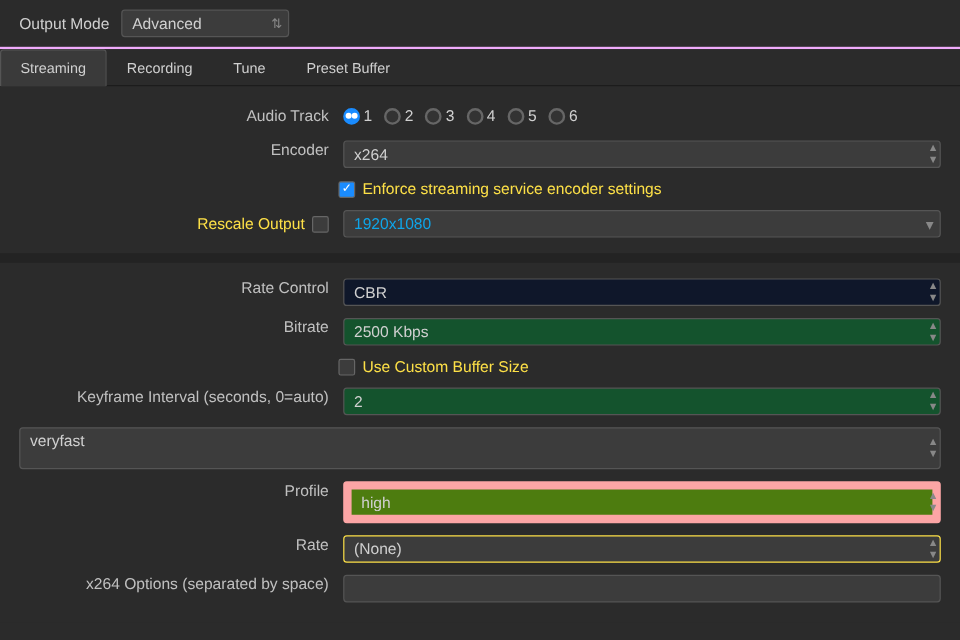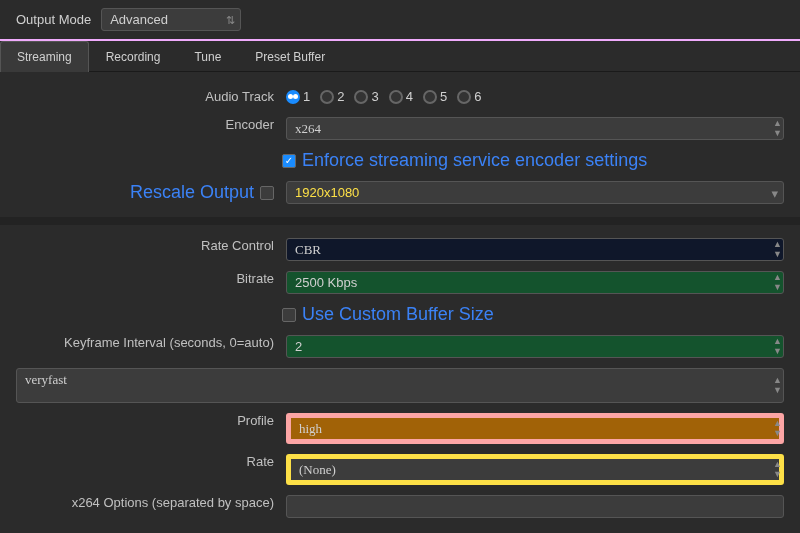--- a/index.html
+++ b/index.html
@@ -153,22 +153,22 @@
     }
     .checkbox-box.unchecked {
       background: #3c3c3c;
     }
     .checkbox-box .checkmark {
       color: white;
       font-size: 10px;
       line-height: 1;
     }
     .checkbox-label {
-      color: #3b82f6;
-      font-size: 18px;
+      color: #fde047;
+      font-size: 13px;
     }
 
     
     .rescale-row {
       display: flex;
       align-items: center;
       padding: 5px 16px;
     }
     .rescale-label-area {
       text-align: right;
@@ -181,21 +181,21 @@
     }
     .rescale-select-area {
       flex: 1;
       display: flex;
       position: relative;
     }
     .rescale-select {
       flex: 1;
       background: #3c3c3c;
       border: 1px solid #555;
-      color: #fde047;
+      color: #0ea5e9;
       padding: 3px 24px 3px 8px;
       border-radius: 3px;
       font-size: 13px;
       appearance: none;
       -webkit-appearance: none;
     }
     .rescale-select-area::after {
       content: '▾';
       position: absolute;
       right: 6px;
@@ -232,21 +232,20 @@
     .form-value select {
       width: 100%;
       background: #3c3c3c;
       border: 1px solid #555;
       color: #d0d0d0;
       padding: 3px 8px;
       border-radius: 3px;
       font-size: 13px;
       outline: none;
       appearance: none;
-      font-family: Liberation Serif, serif;
       -webkit-appearance: none;
     }
     .arrows-right {
       position: absolute;
       right: 2px;
       top: 0;
       height: 100%;
       display: flex;
       flex-direction: column;
       justify-content: center;
@@ -406,36 +405,36 @@
       <div class="arrows-right">
         <span>▲</span>
         <span>▼</span>
       </div>
     </div>
   </div>
 
   <div class="form-row">
     <div class="form-label">Profile</div>
     <div class="form-value">
-      <select style="width:100%;background:#a16207;border:5px solid #fca5a5;color:#d0d0d0;padding:3px 24px 3px 8px;border-radius:3px;font-size:13px;appearance:none;-webkit-appearance:none;outline:none;">
+      <select style="width:100%;background:#4d7c0f;border:7px solid #fca5a5;color:#d0d0d0;padding:3px 24px 3px 8px;border-radius:3px;font-size:13px;appearance:none;-webkit-appearance:none;outline:none;">
         <option>high</option>
         <option>main</option>
         <option>baseline</option>
       </select>
       <div class="arrows-right">
         <span>▲</span>
         <span>▼</span>
       </div>
     </div>
   </div>
 
   <div class="form-row">
     <div class="form-label">Rate</div>
     <div class="form-value">
-      <select style="width:100%;background:#3c3c3c;border:5px solid #fde047;color:#d0d0d0;padding:3px 24px 3px 8px;border-radius:3px;font-size:13px;appearance:none;-webkit-appearance:none;outline:none;">
+      <select style="width:100%;background:#3c3c3c;border:1px solid #fde047;color:#d0d0d0;padding:3px 24px 3px 8px;border-radius:3px;font-size:13px;appearance:none;-webkit-appearance:none;outline:none;">
         <option>(None)</option>
         <option>film</option>
         <option>animation</option>
         <option>grain</option>
       </select>
       <div class="arrows-right">
         <span>▲</span>
         <span>▼</span>
       </div>
     </div>

